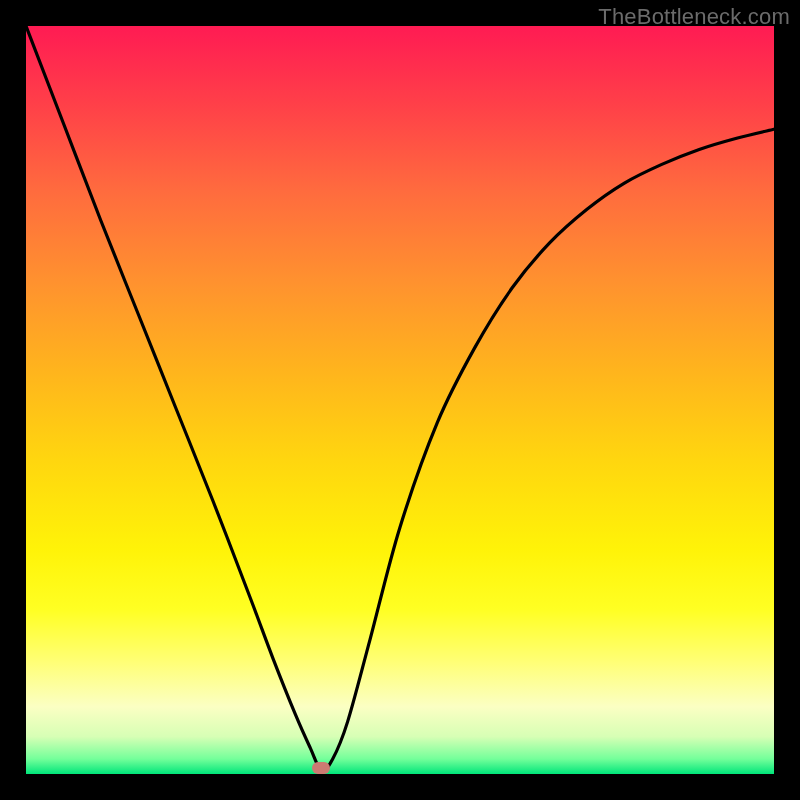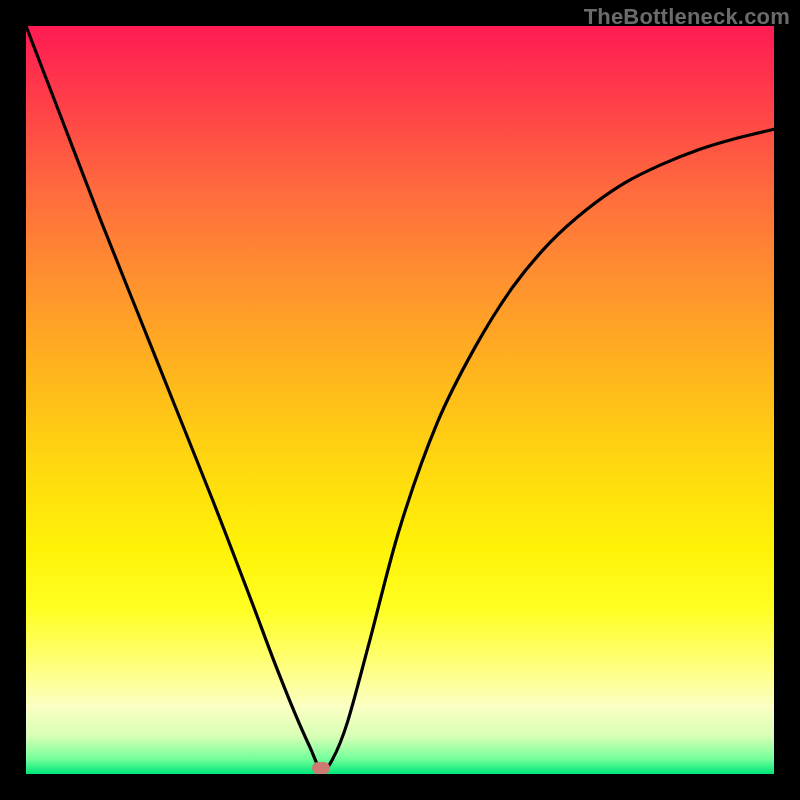--- a/index.html
+++ b/index.html
@@ -31,21 +31,21 @@
       #73ff9a 98%,
       #00e57a 100%
     );
   }
   .watermark {
     position: absolute;
     top: 4px;
     right: 10px;
     font-family: Arial, Helvetica, sans-serif;
     font-size: 22px;
-    font-weight: 700;
+    font-weight: 400;
     color: #6b6b6b;
     letter-spacing: 0.2px;
   }
   svg.curve {
     position: absolute;
     left: 0;
     top: 0;
     width: 748px;
     height: 748px;
   }

